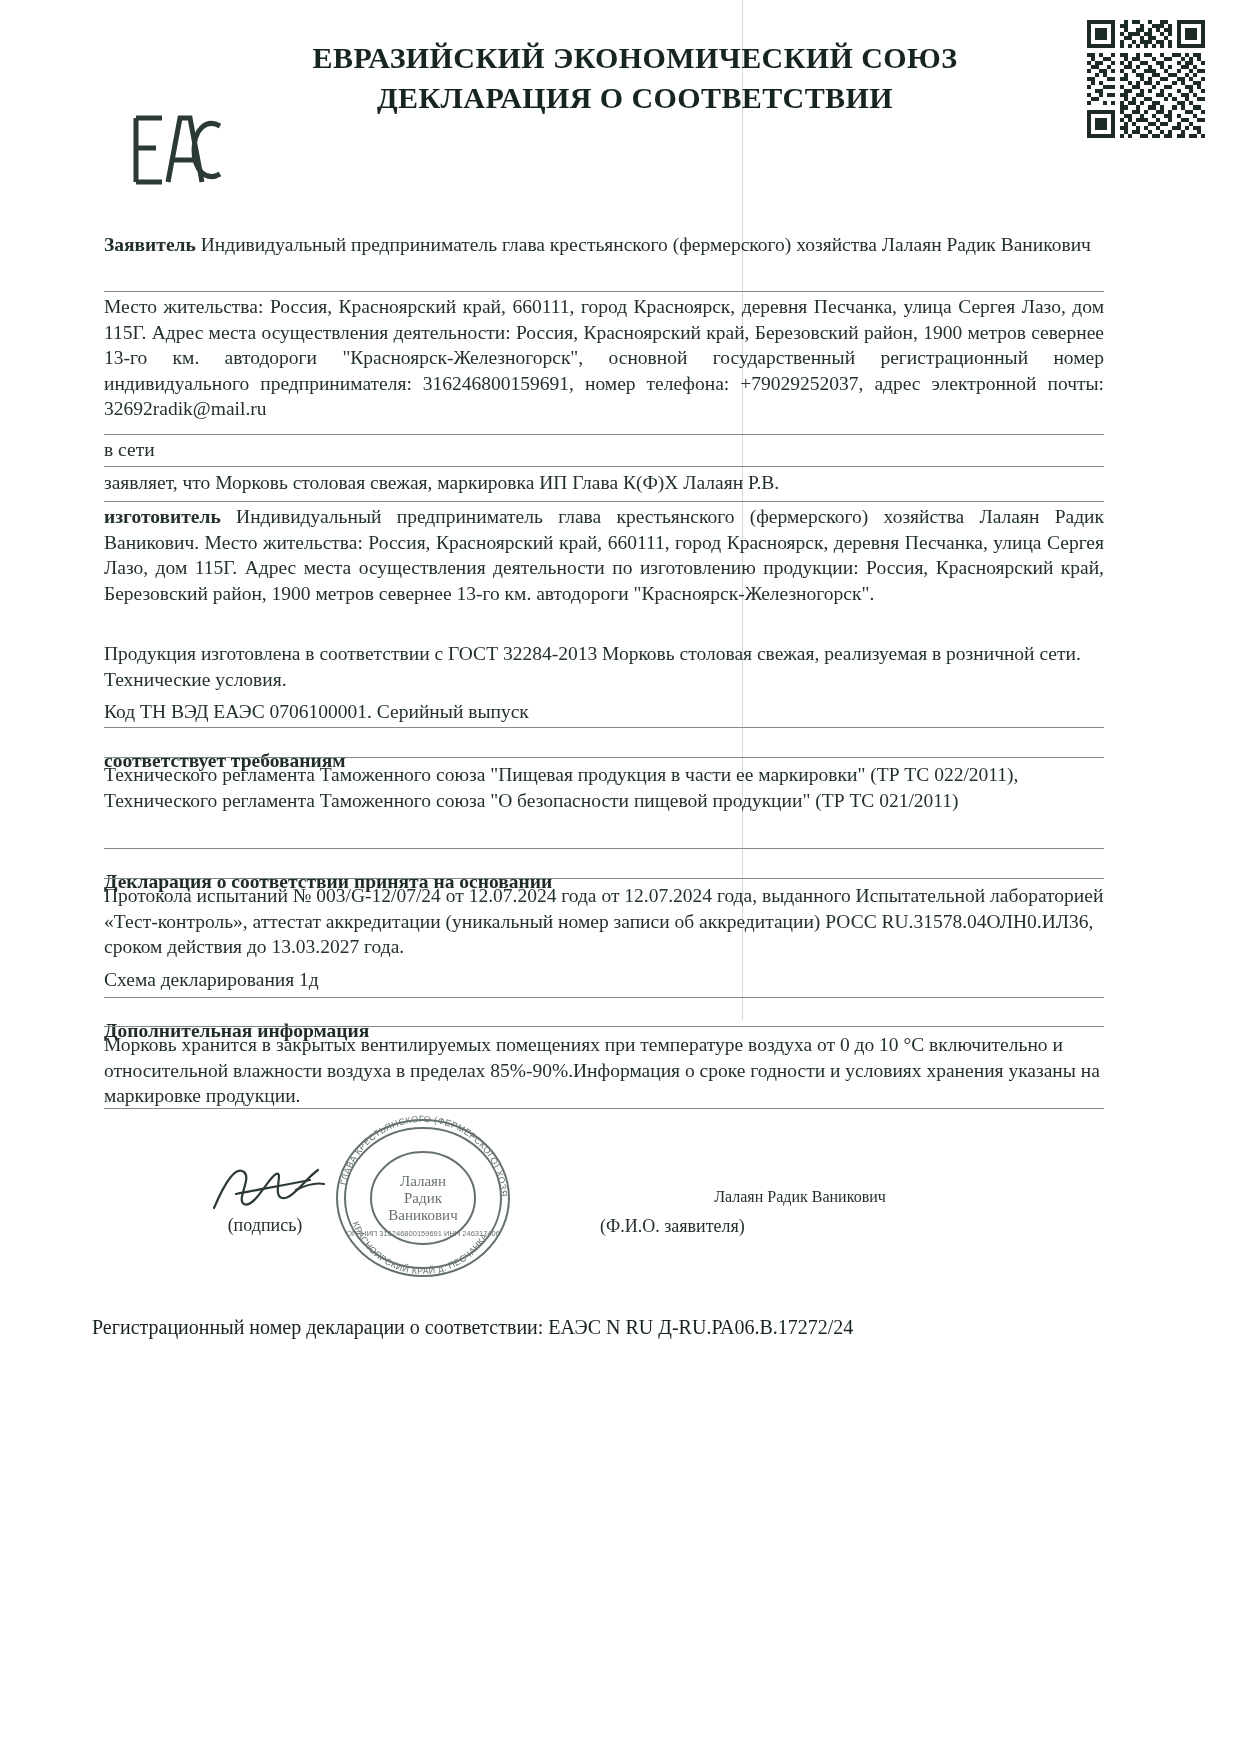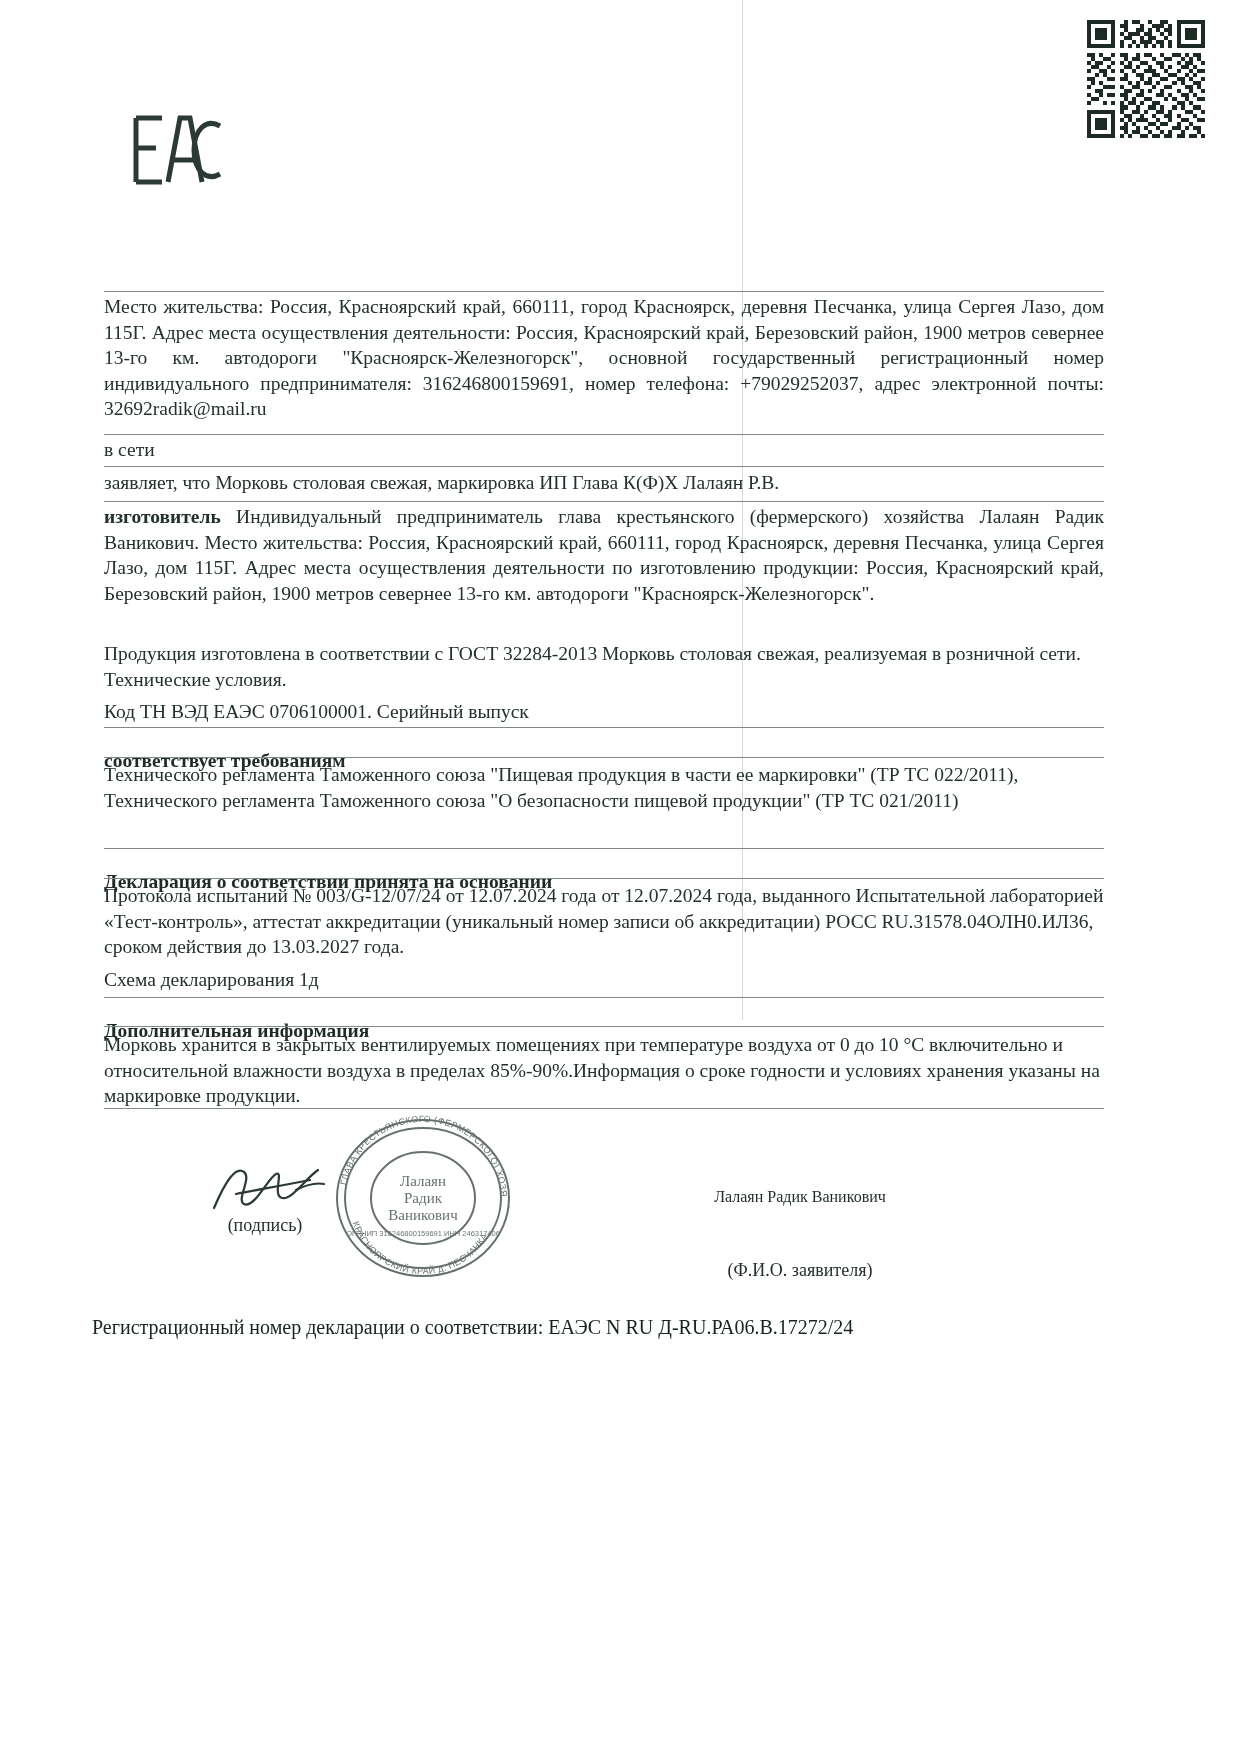--- a/index.html
+++ b/index.html
@@ -124,24 +124,22 @@
     width: 400px;
     text-align: center;
     font-size: 16px;
     color: #1f2c26;
   }
   .sig-name-caption {
     position: absolute;
     left: 600px;
     top: 1112px;
     width: 400px;
-    text-align: center;
     font-size: 18px;
     color: #243029;
-    margin-top: 44px;
   }
 
   
   .stamp {
     position: absolute;
     left: 325px;
     top: 1005px;
     width: 190px;
     height: 168px;
     opacity: 0.78;
@@ -156,20 +154,24 @@
     font-size: 20px;
     font-weight: normal;
     color: #17231d;
   }
 </style>
 </head>
 <body>
 
 <div class="page">
 
+  <div class="header-title">
+    <span>ЕВРАЗИЙСКИЙ ЭКОНОМИЧЕСКИЙ СОЮЗ</span>
+    <span class="line2">ДЕКЛАРАЦИЯ О СООТВЕТСТВИИ</span>
+  </div>
 
   <div class="eac-mark">
     <svg width="96" height="80" viewBox="0 0 96 80" xmlns="http://www.w3.org/2000/svg">
       <g fill="none" stroke="#2b3a33" stroke-width="5">
         <path d="M8 8 L8 72 M8 8 L34 8 M8 38 L28 38 M8 72 L34 72"></path>
         <path d="M40 72 L52 8 L62 8 L74 72 M46 50 L68 50"></path>
         <path d="M92 16 C 78 8, 66 20, 66 40 C 66 60, 78 72, 92 64"></path>
       </g>
     </svg>
   </div>
@@ -220,20 +222,24 @@
         <path d="M9 25h1v1h-1z M11 25h1v1h-1z M15 25h2v1h-2z M18 25h2v1h-2z M22 25h1v1h-1z M25 25h1v1h-1z"></path>
         <path d="M8 26h2v1h-2z M12 26h1v1h-1z M14 26h1v1h-1z M17 26h1v1h-1z M21 26h2v1h-2z M24 26h1v1h-1z M26 26h2v1h-2z"></path>
         <path d="M9 27h1v1h-1z M11 27h2v1h-2z M15 27h1v1h-1z M18 27h1v1h-1z M20 27h1v1h-1z M23 27h1v1h-1z M27 27h1v1h-1z"></path>
         <path d="M8 28h1v1h-1z M10 28h1v1h-1z M13 28h2v1h-2z M16 28h2v1h-2z M19 28h2v1h-2z M22 28h2v1h-2z M25 28h2v1h-2z M28 28h1v1h-1z"></path>
       </g>
     </svg>
   </div>
 
   <div class="fold"></div>
 
+  <div class="block" style="top:232px;">
+    <span class="lbl">Заявитель</span>
+    <span>Индивидуальный предприниматель глава крестьянского (фермерского) хозяйства Лалаян Радик Ваникович</span>
+  </div>
   <div class="rule" style="top:291px;"></div>
 
   <div class="block just" style="top:294px;">Место жительства: Россия, Красноярский край, 660111, город Красноярск, деревня Песчанка, улица Сергея Лазо, дом 115Г. Адрес места осуществления деятельности: Россия, Красноярский край, Березовский район, 1900 метров севернее 13-го км. автодороги "Красноярск-Железногорск", основной государственный регистрационный номер индивидуального предпринимателя: 316246800159691, номер телефона: +79029252037, адрес электронной почты: 32692radik@mail.ru</div>
   <div class="rule" style="top:434px;"></div>
 
   <div class="block" style="top:437px;">в сети</div>
   <div class="rule" style="top:466px;"></div>
 
   <div class="block" style="top:470px;">
     <span>заявляет, что</span>

